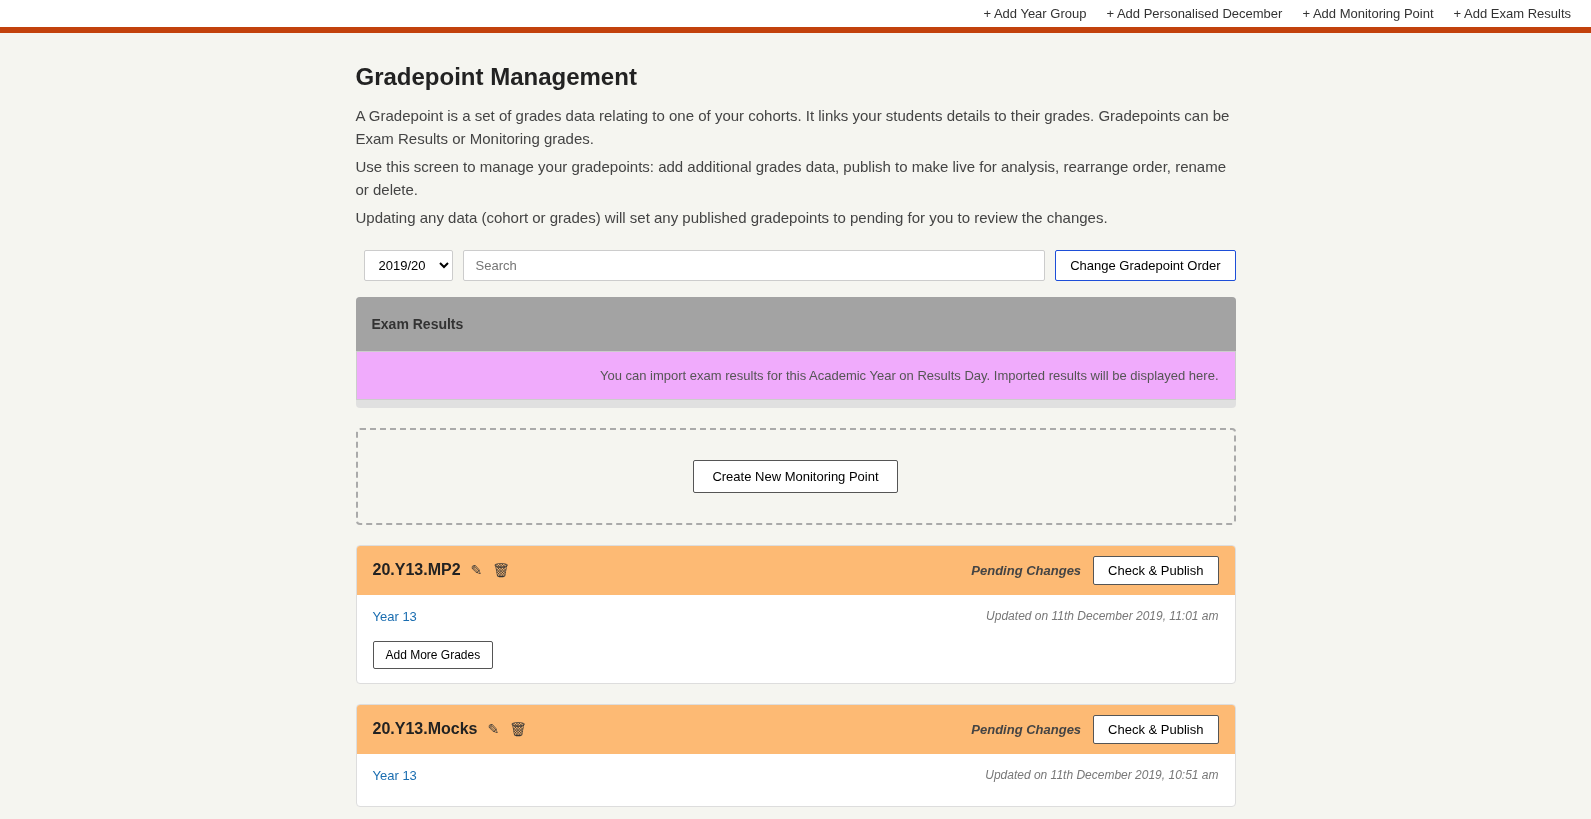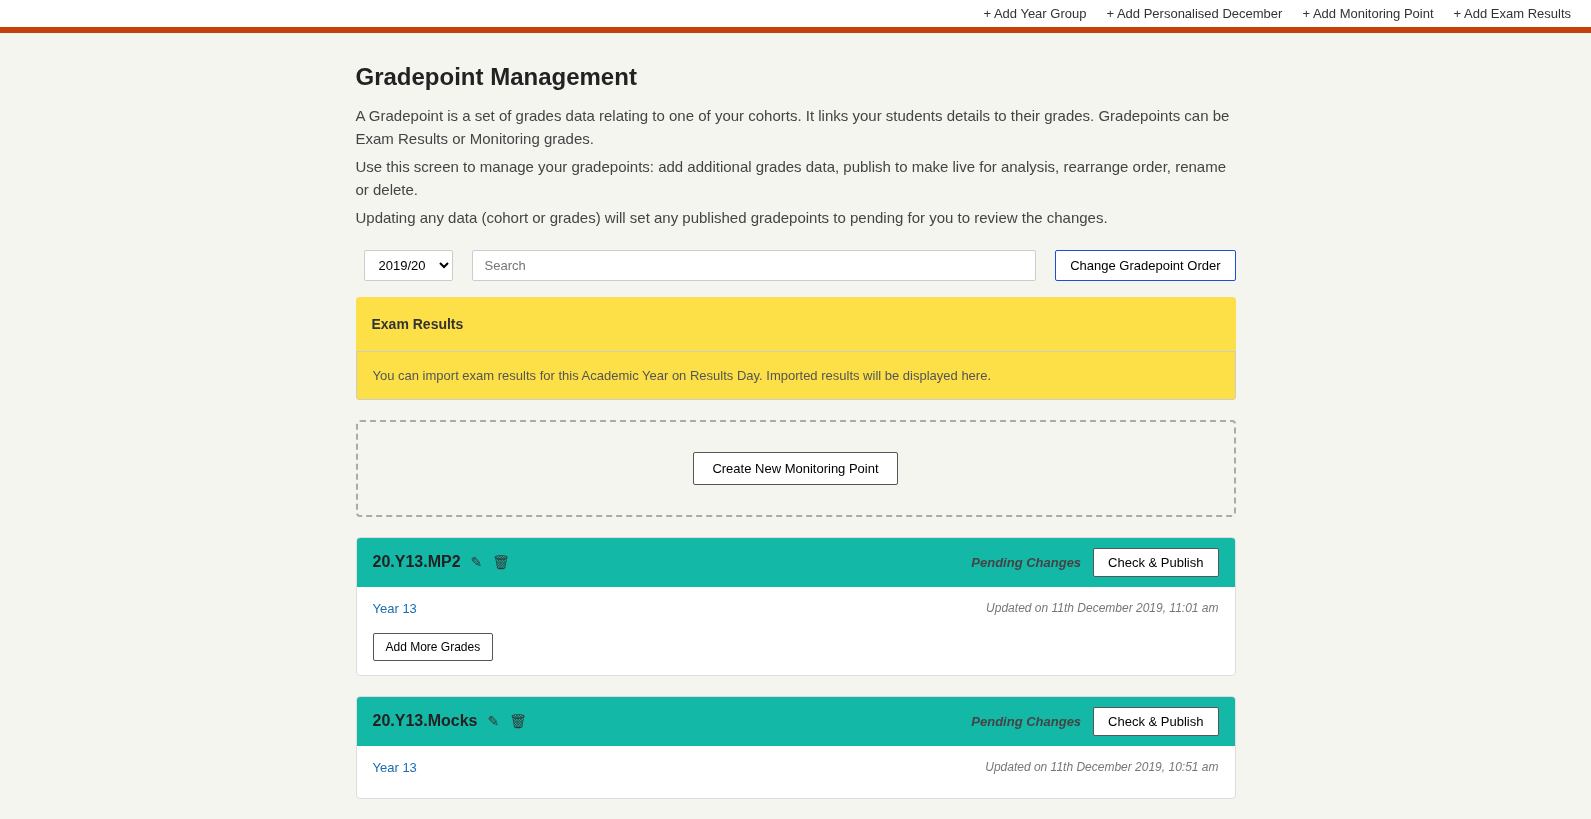--- a/index.html
+++ b/index.html
@@ -37,21 +37,21 @@
     }
     .description p {
       margin-bottom: 6px;
       font-size: 15px;
       color: #444;
       line-height: 1.5;
     }
     .controls-row {
       display: flex;
       align-items: center;
-      gap: 19px;
+      gap: 10px;
       margin: 20px 0 16px 0;
       padding-left: 8px;
     }
     .year-select {
       border: 1px solid #ccc;
       padding: 6px 10px;
       font-size: 13px;
       background: #fff;
       cursor: pointer;
       border-radius: 2px;
@@ -73,32 +73,33 @@
       border-radius: 2px;
       white-space: nowrap;
     }
     .exam-results-section {
       background: #e0e0e0;
       border-radius: 4px;
       margin-bottom: 20px;
       overflow: hidden;
     }
     .exam-results-header {
-      background: #fde047;
+      background: #a3a3a3;
       padding: 19px 16px;
       font-weight: bold;
       font-size: 14px;
     }
     .exam-results-body {
-      background: #fde047;
+      background: #f0abfc;
       border: 1px solid #ccc;
-      margin: 0 0 0 0;
+      margin: 0 0 8px 0;
       padding: 16px;
       font-size: 13px;
       color: #555;
+      text-align: right;
     }
     .create-monitoring-box {
       border: 2px dashed #aaa;
       border-radius: 4px;
       padding: 30px;
       display: flex;
       align-items: center;
       justify-content: center;
       margin-bottom: 20px;
       background: transparent;
@@ -112,21 +113,21 @@
       border-radius: 2px;
     }
     .gradepoint-card {
       border: 1px solid #ddd;
       border-radius: 4px;
       margin-bottom: 20px;
       overflow: hidden;
       background: #fff;
     }
     .gradepoint-header {
-      background: #14b8a6;
+      background: #fdba74;
       padding: 10px 16px;
       display: flex;
       align-items: center;
       justify-content: space-between;
     }
     .gradepoint-title-area {
       display: flex;
       align-items: center;
       gap: 10px;
     }

